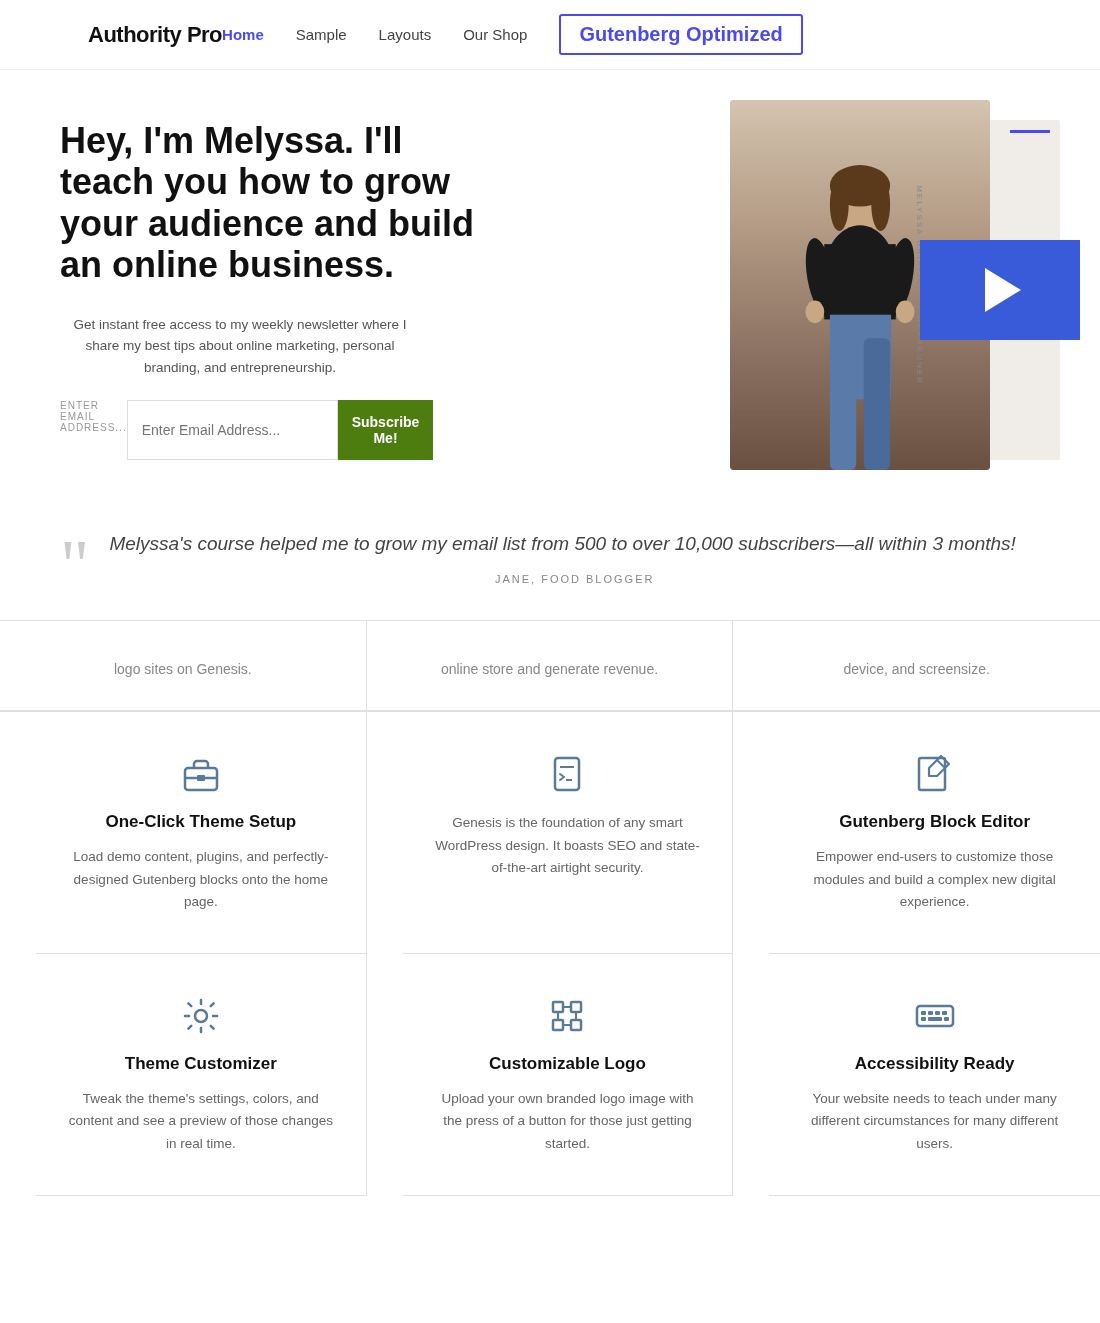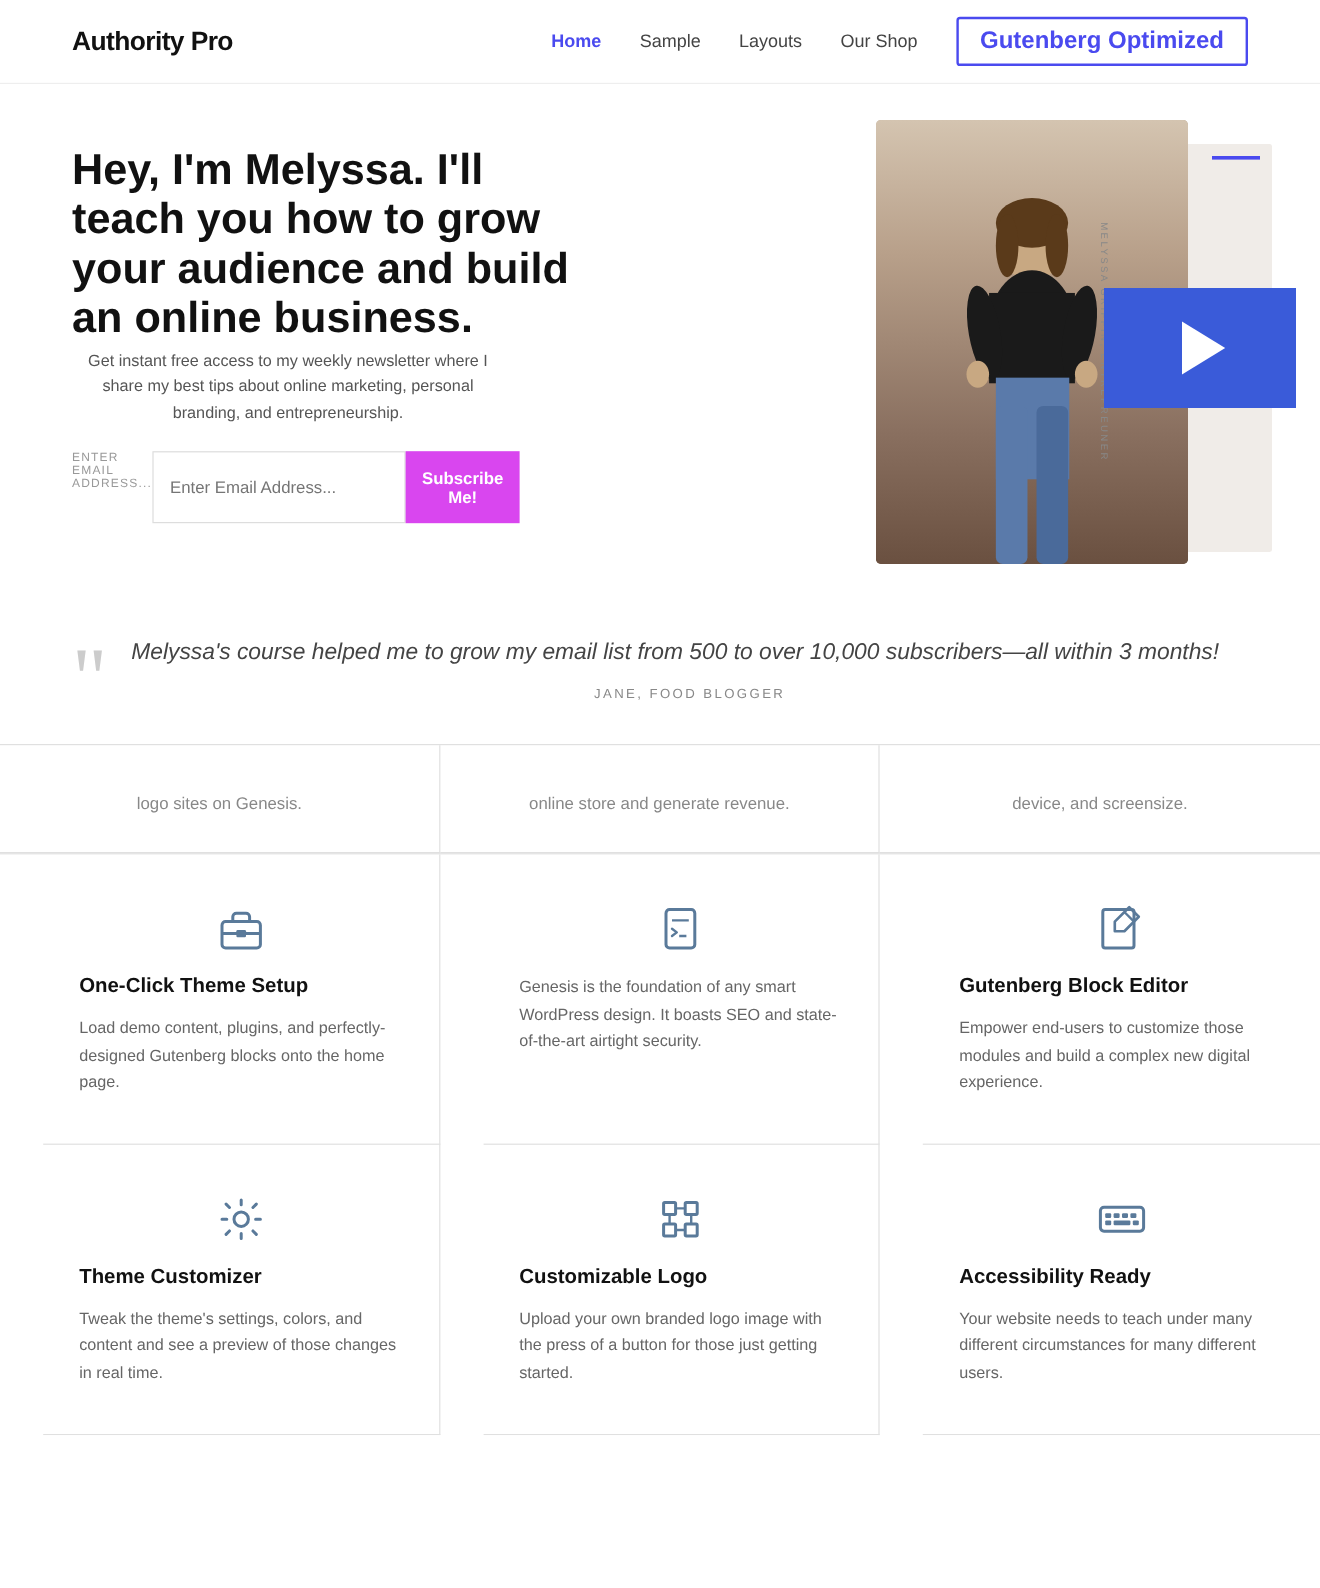--- a/index.html
+++ b/index.html
@@ -2,22 +2,21 @@
 <html><head>
   <meta charset="utf-8">
   <style>
     * { box-sizing: border-box; margin: 0; padding: 0; }
     body { font-family: -apple-system, BlinkMacSystemFont, 'Segoe UI', sans-serif; background: #fff; color: #333; width: 1100px; }
 
     
     .header {
       display: flex;
       align-items: center;
-      justify-content: space-between;
-      padding: 14px 60px;
+      padding: 14px 88px;
       border-bottom: 1px solid #eee;
     }
     .header-logo {
       font-size: 22px;
       font-weight: 800;
       color: #111;
       letter-spacing: -0.5px;
     }
     .header-nav {
       display: flex;
@@ -55,21 +54,21 @@
     .hero-left {
       flex: 1;
       padding-right: 20px;
       padding-top: 20px;
     }
     .hero-title {
       font-size: 36px;
       font-weight: 900;
       line-height: 1.15;
       color: #111;
-      margin-bottom: 4px;
+      margin-bottom: 28px;
       max-width: 440px;
     }
     .hero-desc {
       font-size: 13.5px;
       color: #555;
       line-height: 1.6;
       max-width: 360px;
       margin-bottom: 22px;
       text-align: center;
     }
@@ -87,21 +86,21 @@
     }
     .hero-form input {
       border: 1px solid #ddd;
       padding: 12px 14px;
       font-size: 14px;
       margin-bottom: 0;
       outline: none;
       background: #fff;
     }
     .hero-form button {
-      background: #d946ef;
+      background: #4d7c0f;
       color: #fff;
       border: none;
       padding: 14px;
       font-size: 14px;
       font-weight: 700;
       cursor: pointer;
       margin-top: 0;
     }
     .hero-right {
       width: 340px;
@@ -217,20 +216,21 @@
     
     .features-grid {
       display: grid;
       grid-template-columns: 1fr 1fr 1fr;
       border-top: 1px solid #e0e0e0;
     }
     .feature-cell {
       padding: 40px 30px;
       border-right: 1px solid #e0e0e0;
       border-bottom: 1px solid #e0e0e0;
+      text-align: center;
       margin-left: 36px;
     }
     .feature-cell:nth-child(3n) {
       border-right: none;
     }
     .feature-cell-top {
       
       padding: 20px 30px 30px 30px;
       border-right: 1px solid #e0e0e0;
       border-bottom: 1px solid #e0e0e0;

